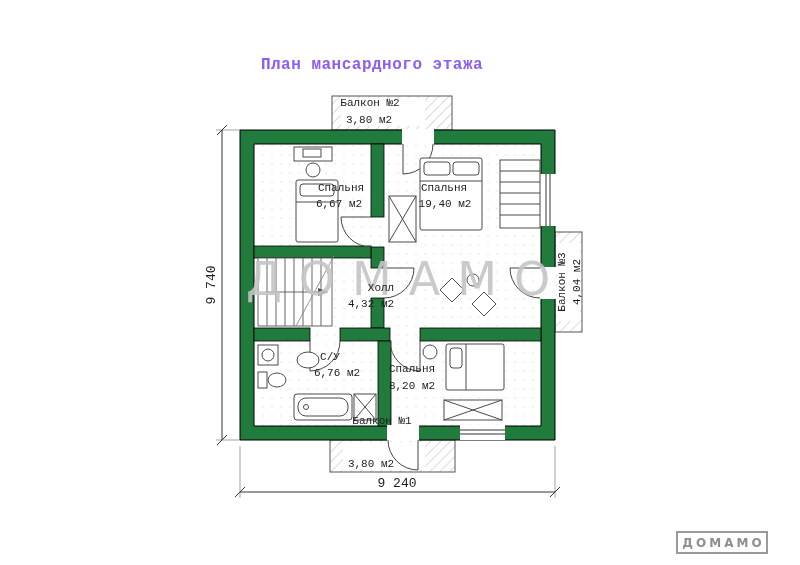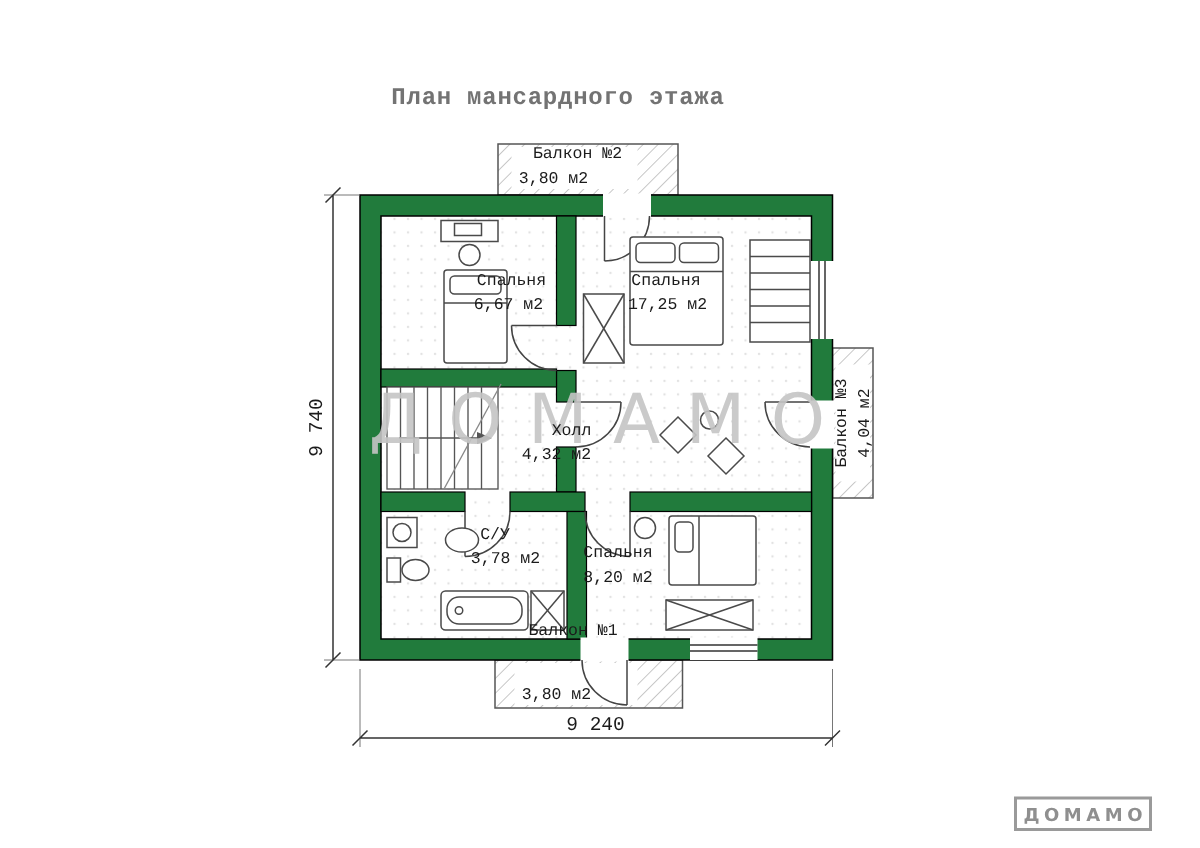--- a/index.html
+++ b/index.html
@@ -1,20 +1,20 @@
 <!DOCTYPE html>
 <html><head>
 <meta charset="utf-8">
 <style>
   html,body{margin:0;padding:0}
   body{width:800px;height:565px;background:#ffffff;position:relative;overflow:hidden;
        font-family:"DejaVu Sans",sans-serif}
   svg{position:absolute;left:0;top:0;z-index:10}
   .title{position:absolute;left:372px;top:65px;transform:translate(-50%,-50%);
-         font:700 16px "Liberation Mono","DejaVu Sans Mono",monospace;color:#737373;
+         font:700 16px "Liberation Mono","DejaVu Sans Mono",monospace;color:#8b5cf6;
          white-space:nowrap;letter-spacing:.5px;z-index:30}
   .lbl{position:absolute;transform:translate(-50%,-50%);
        font:11px "Liberation Mono","DejaVu Sans Mono",monospace;color:#1b1b1b;
        white-space:nowrap;z-index:30}
   .lbl.rot{transform:translate(-50%,-50%) rotate(-90deg)}
   .lbl.dim{font-size:13px}
   .watermark{position:absolute;left:398px;top:279px;transform:translate(-50%,-50%);
              font:400 46px "DejaVu Sans",sans-serif;color:#c5c5c5;letter-spacing:17px;
              padding-left:17px;white-space:nowrap;z-index:20;opacity:.9}
   .logo{position:absolute;left:676px;top:531px;width:92px;height:23px;
@@ -160,28 +160,28 @@
       <path stroke="#666" stroke-width="0.6" fill="none" d="M216,130 H240 M216,440 H240 M240,446 V498 M555,446 V498"></path>
       <path stroke="#333" stroke-width="1" fill="none" d="M222,130 V440 M217,135 L227,125 M217,445 L227,435 M240,492 H555 M235,497 L245,487 M550,497 L560,487"></path>
     </g>
   </svg>
 
   <div class="watermark">ДОМАМО</div>
 
   <div class="lbl" style="left:341px;top:188px">Спальня</div>
   <div class="lbl" style="left:339px;top:204px">6,67 м2</div>
   <div class="lbl" style="left:444px;top:188px">Спальня</div>
-  <div class="lbl" style="left:445px;top:204px">17,25 м2</div>
+  <div class="lbl" style="left:445px;top:204px">19,40 м2</div>
   <div class="lbl" style="left:381px;top:288px">Холл</div>
   <div class="lbl" style="left:371px;top:304px">4,32 м2</div>
   <div class="lbl" style="left:330px;top:357px">С/У</div>
-  <div class="lbl" style="left:337px;top:373px">3,78 м2</div>
+  <div class="lbl" style="left:337px;top:373px">6,76 м2</div>
   <div class="lbl" style="left:412px;top:369px">Спальня</div>
   <div class="lbl" style="left:412px;top:386px">8,20 м2</div>
-  <div class="lbl" style="left:385px;top:103px">Балкон №2</div>
+  <div class="lbl" style="left:370px;top:103px">Балкон №2</div>
   <div class="lbl" style="left:369px;top:120px">3,80 м2</div>
   <div class="lbl" style="left:382px;top:421px">Балкон №1</div>
   <div class="lbl" style="left:371px;top:464px">3,80 м2</div>
   <div class="lbl rot" style="left:562px;top:282px">Балкон №3</div>
   <div class="lbl rot" style="left:577px;top:282px">4,04 м2</div>
 
   <div class="lbl rot dim" style="left:211px;top:285px">9 740</div>
   <div class="lbl dim" style="left:397px;top:483px">9 240</div>
 
   <div class="logo">

